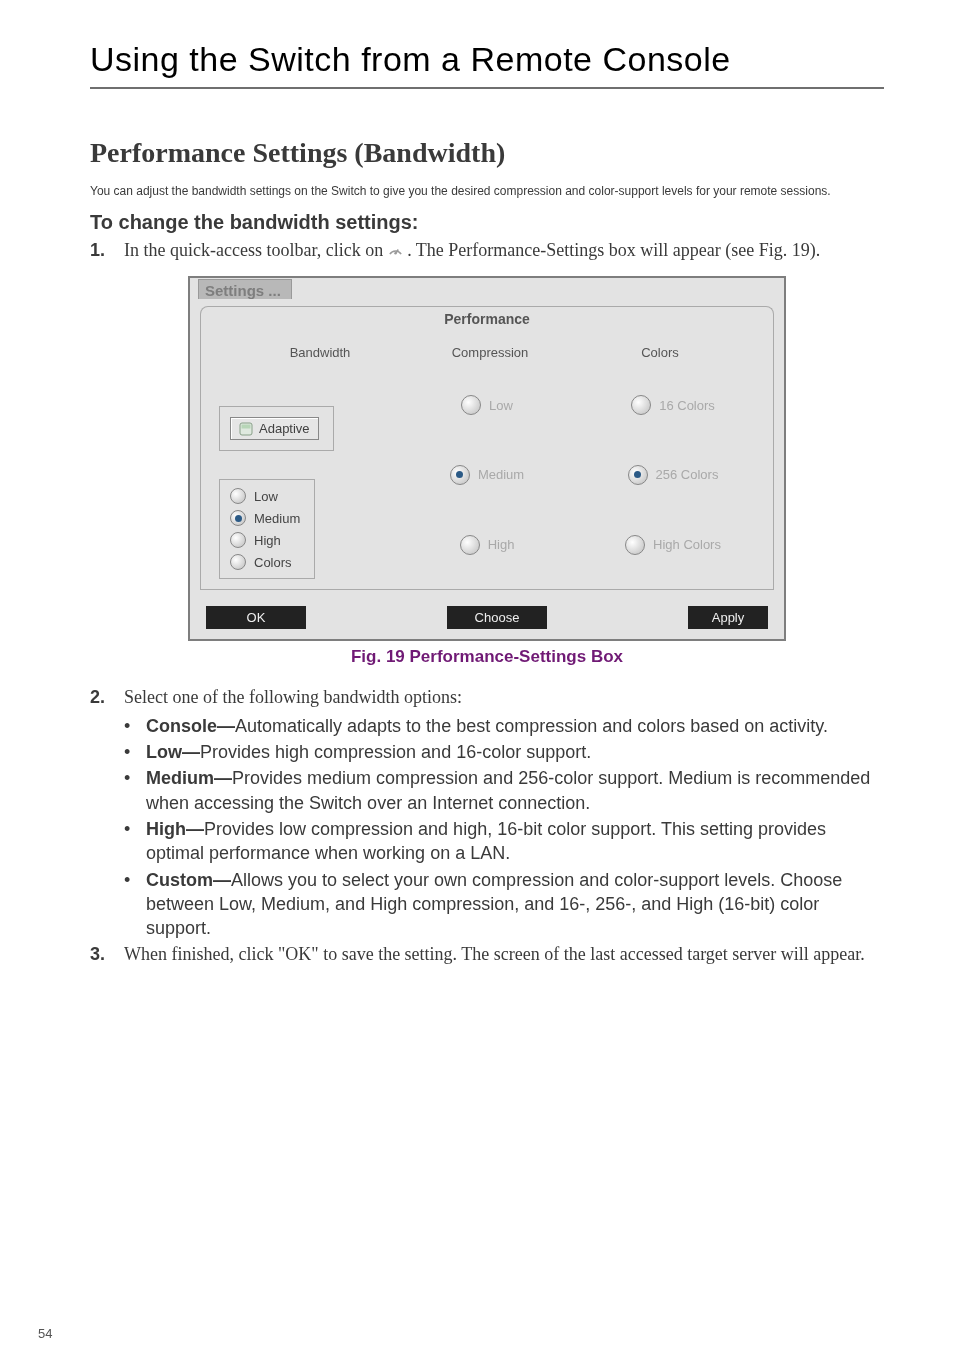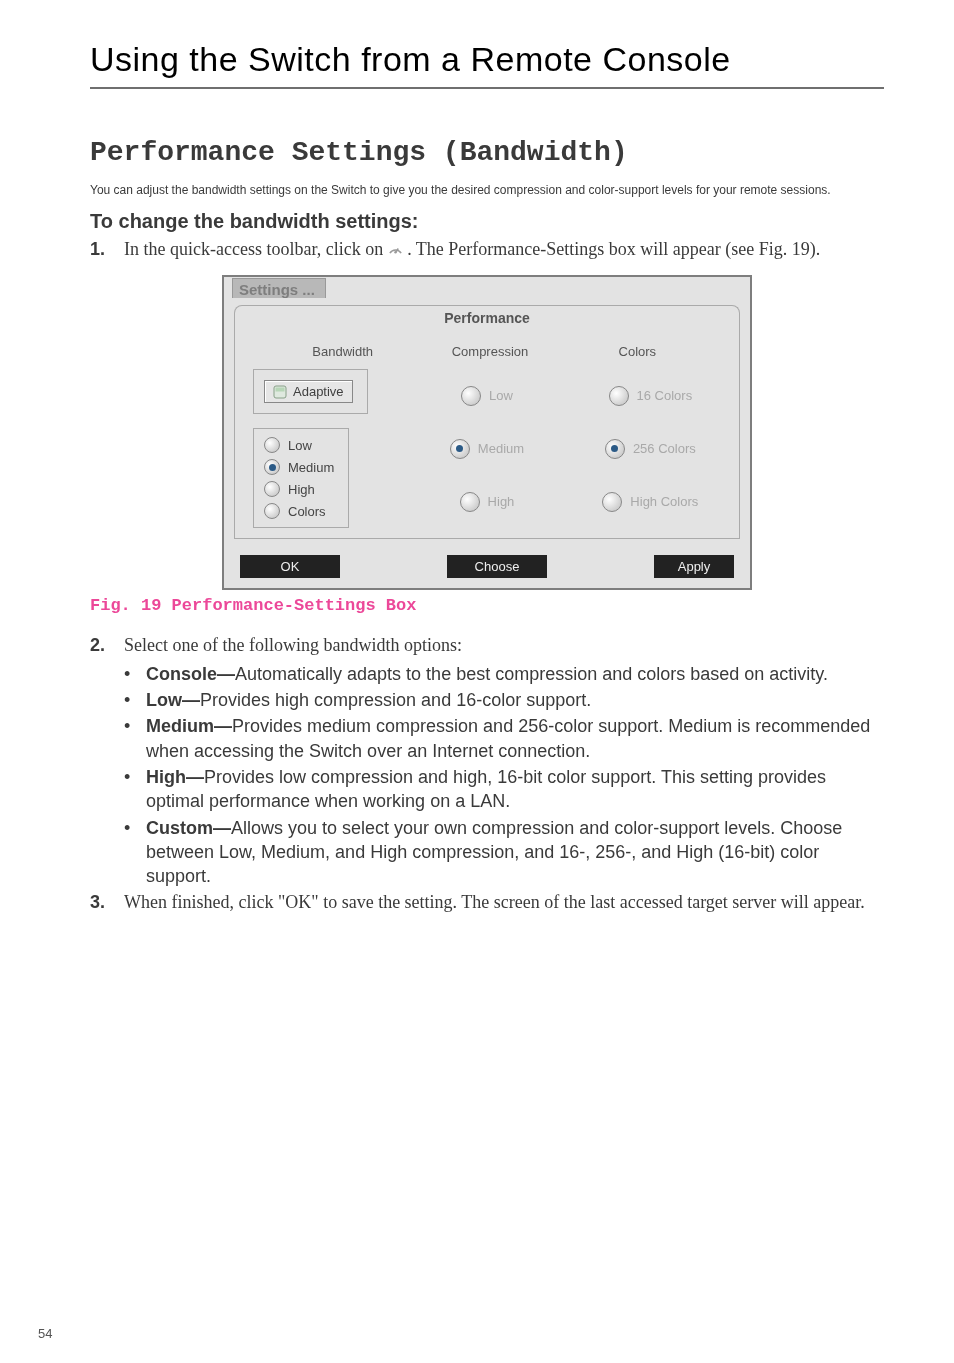--- a/index.html
+++ b/index.html
@@ -20,21 +20,21 @@
   .running-head {
     font-family: "Trebuchet MS", Arial, sans-serif;
     font-size: 34px;
     color: #000000;
     letter-spacing: 0.5px;
     padding-bottom: 8px;
     border-bottom: 2px solid #6f6f6f;
     margin-bottom: 48px;
   }
   .h2 {
-    font-family: Liberation Mono, monospace;
+    font-family: Liberation Serif, serif;
     font-weight: 700;
     font-size: 28px;
     color: #3a3a3a;
     margin-bottom: 14px;
   }
   .intro {
     font-size: 12px;
     line-height: 1.35;
     color: #3a3a3a;
     margin-bottom: 12px;
@@ -61,21 +61,21 @@
   .inline-icon {
     display: inline-block;
     width: 15px;
     height: 15px;
     vertical-align: -1px;
   }
 
   
   .dialog-figure {
     margin: 14px auto 6px auto;
-    width: 530px;
+    width: 598px;
   }
   .dialog {
     border: 2px solid #7e7e7e;
     background: #e3e3e3;
     font-family: Tahoma, Arial, sans-serif;
     font-size: 13px;
     color: #404040;
   }
   .dlg-tab {
     display: inline-block;
@@ -199,26 +199,25 @@
   .dlg-btn {
     background: #222;
     color: #eee;
     font-family: Tahoma, Arial, sans-serif;
     font-size: 13px;
     width: 100px;
     padding: 4px 0;
     text-align: center;
   }
   .caption {
-    text-align: left;
+    text-align: center;
     font-weight: 700;
     font-size: 17px;
-    color: #ec4899;
+    color: #701a75;
     margin: 6px 0 18px 0;
-    font-family: Liberation Mono, monospace;
   }
 
   .bullets {
     padding-left: 0;
   }
   .bullet {
     display: flex;
     font-size: 18px;
     line-height: 1.35;
     margin-left: 34px;
@@ -273,21 +272,21 @@
       <div class="dlg-body">
         <div class="panel-wrap">
           <span class="panel-tab">Performance</span>
           <div class="panel">
             <div class="cols-head">
               <span>Bandwidth</span>
               <span>Compression</span>
               <span>Colors</span>
             </div>
             <div class="grid">
-              <div class="col" style="align-items:flex-start; gap:14px;">
+              <div class="col" style="align-items:flex-start; gap:28px;margin-top:36px;">
                 <div class="bw-box">
                   <span class="bw-adaptive-btn">
                     <svg width="14" height="14" viewBox="0 0 14 14">
                       <rect x="1" y="1" width="12" height="12" rx="2" fill="#dfe9df" stroke="#88a088"></rect>
                       <rect x="2.5" y="2.5" width="9" height="4" fill="#b7d6b7"></rect>
                     </svg>
                     <span>Adaptive</span>
                   </span>
                 </div>
                 <div class="bw-radios">

